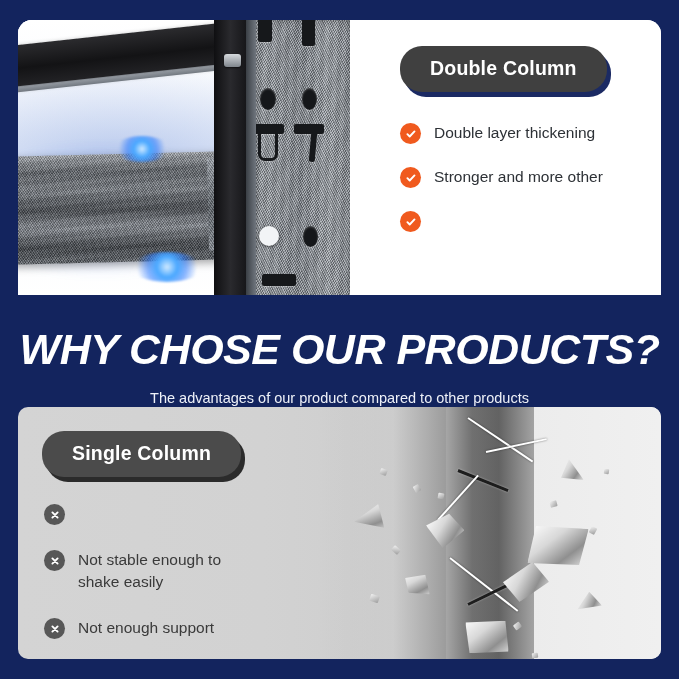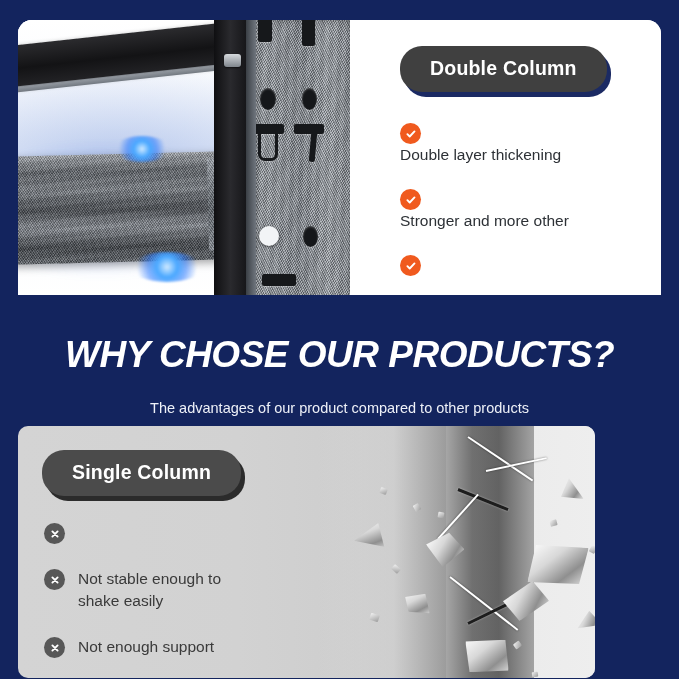--- a/index.html
+++ b/index.html
@@ -164,68 +164,66 @@
     list-style:none;
   }
   .check-list li{
     display:flex;
     align-items:flex-start;
     margin-bottom:22px;
     font-size:15.5px;
     color:#2d3136;
     line-height:1.42;
     max-width:225px;
-    flex-direction:column;
   }
   .ico{
     flex:0 0 auto;
     width:21px;height:21px;border-radius:50%;
     margin-right:13px;margin-top:1px;
     display:flex;align-items:center;justify-content:center;
   }
   .ico.ok{background:#f05a1e;}
   .ico.no{background:#575757;}
   .ico svg{display:block;}
 
   
   .band{
     position:absolute;
     left:0;top:296px;width:679px;height:110px;
     text-align:center;
   }
   .headline{
-    margin:16px;
+    margin:8px;
     padding-top:24px;
     color:#ffffff;
-    font-size:37px;
+    font-size:43px;
     font-weight:bold;
     font-style:italic;
     letter-spacing:-0.5px;
     line-height:1;
     white-space:nowrap;
   }
   .subline{
     margin:0;
     padding-top:11px;
     color:#eef1f8;
     font-size:14.5px;
     font-weight:500;
     white-space:nowrap;
   }
 
   
   .bottom-panel{
     position:absolute;
     left:18px;top:407px;
-    width:577px;height:252px;
+    width:643px;height:252px;
     border-radius:10px;
     overflow:hidden;
     background:linear-gradient(90deg,#d4d4d4 0%,#d2d2d2 38%,#cfcfcf 52%,#dcdcdc 70%,#e6e6e6 100%);
     display:flex;
-    margin-top:19px;
   }
   .bp-left{
     position:relative;
     flex:0 0 420px;
     padding:24px 0 0 0;
     z-index:2;
   }
   .pill-gray{
     background:#4b4b4b;
     box-shadow:4px 5px 0 0 #2b2b2b;

